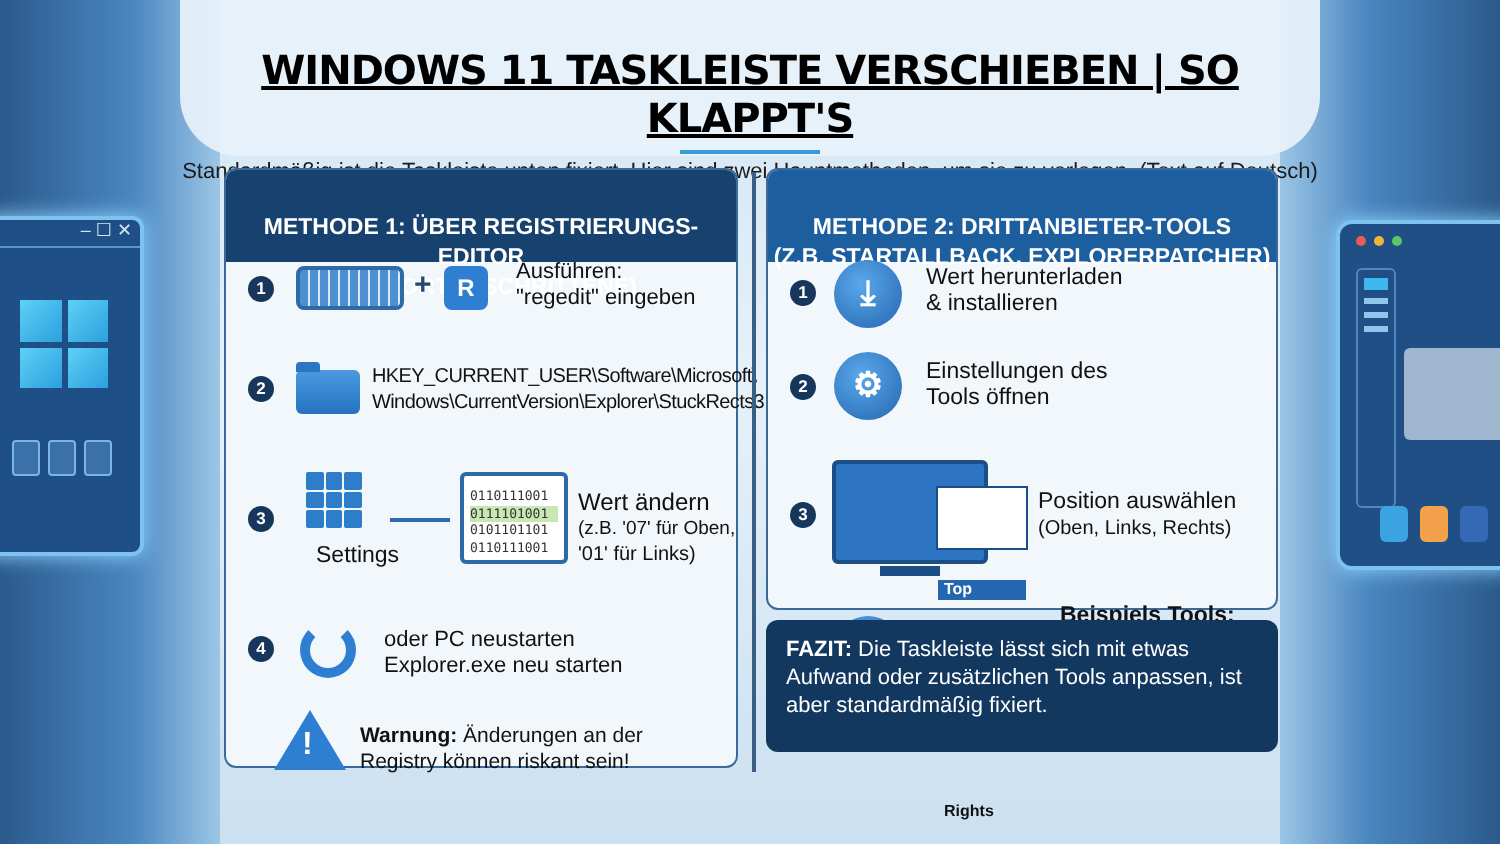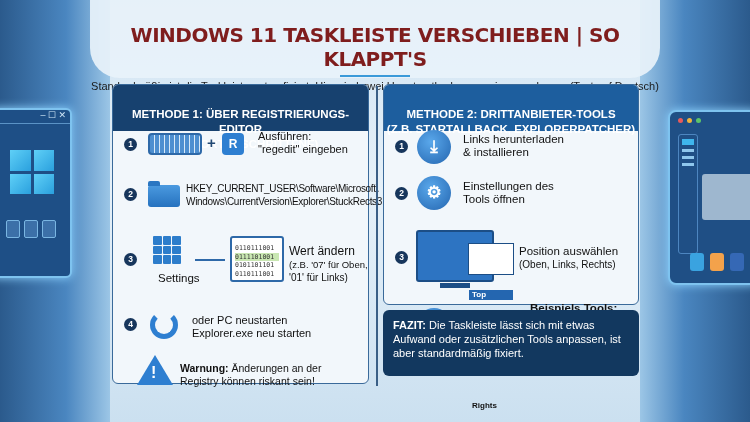--- a/index.html
+++ b/index.html
@@ -16,21 +16,21 @@
 .deco-btns i{display:block;width:14px;height:18px;border:1px solid #7ab6e2;border-radius:2px;background:#3c70a8;}
 .deco-app{position:absolute;right:-10px;top:110px;width:92px;height:175px;background:#1f4f85;border:2px solid #7ec3ef;border-radius:8px;box-shadow:0 0 10px #8fd4ff;}
 .dots{display:flex;gap:4px;padding:6px 8px;}
 .dots i{width:5px;height:5px;border-radius:50%;display:block;}
 .app-side{position:absolute;left:8px;top:22px;width:20px;height:120px;border:1px solid #4d86c0;border-radius:3px;}
 .app-side i{display:block;margin:4px 3px;height:3px;background:#8fc7ec;}
 .app-card{position:absolute;left:32px;top:62px;width:60px;height:46px;background:#9eb7cf;border-radius:3px;}
 .app-icons{position:absolute;left:20px;bottom:12px;display:flex;gap:6px;}
 .app-icons i{width:14px;height:18px;border-radius:3px;display:block;}
 .header{position:absolute;left:90px;right:90px;top:0;height:78px;background:rgba(232,242,250,0.92);border-radius:0 0 30px 30px;text-align:center;}
-.title{font-family:"DejaVu Sans",sans-serif;font-weight:bold;font-size:20px;letter-spacing:-0.5px;color:#7f1d1d;margin-top:23px;}
+.title{font-family:"DejaVu Sans",sans-serif;font-weight:bold;font-size:20px;letter-spacing:-0.5px;color:#000000;margin-top:23px;text-decoration:underline;}
 .title-line{width:70px;height:2px;background:#3a9ad9;margin:4px auto 3px;}
 .subtitle{font-size:11px;color:#1a1a1a;}
 .panel{position:absolute;top:84px;background:#f2f7fb;border:1.5px solid #3a6a9a;border-radius:6px;overflow:hidden;}
 .p1{left:112px;width:257px;height:300px;}
 .p2{left:383px;width:256px;height:221px;}
 .phead{height:46px;color:#fff;font-weight:bold;font-size:11.5px;text-align:center;padding-top:22px;line-height:15px;}
 .p1 .phead{background:#17416f;}
 .p2 .phead{background:#1d5e9e;}
 .divider{position:absolute;left:376px;top:86px;width:1.5px;height:300px;background:#3a5f86;}
 .num{position:absolute;width:13px;height:13px;border-radius:50%;background:#17365c;color:#fff;font-size:8.5px;font-weight:bold;text-align:center;line-height:13px;}
@@ -169,21 +169,21 @@
 
 <div class="panel p2">
   <div class="phead">
     <div>METHODE 2: DRITTANBIETER-TOOLS</div>
     <div>(Z.B. STARTALLBACK, EXPLORERPATCHER)</div>
   </div>
 </div>
 <div class="num" style="left:395px;top:140px">1</div>
 <div class="circ" style="left:417px;top:130px">⤓</div>
 <div class="txt" style="left:463px;top:133px;font-size:11.5px">
-    <div>Links herunterladen</div>
+    <div>Wert herunterladen</div>
     <div>&amp; installieren</div>
   </div>
 
 <div class="num" style="left:395px;top:187px">2</div>
 <div class="circ" style="left:417px;top:176px">⚙</div>
 <div class="txt" style="left:463px;top:180px;font-size:11.5px">
     <div>Einstellungen des</div>
     <div>Tools öffnen</div>
   </div>
 

